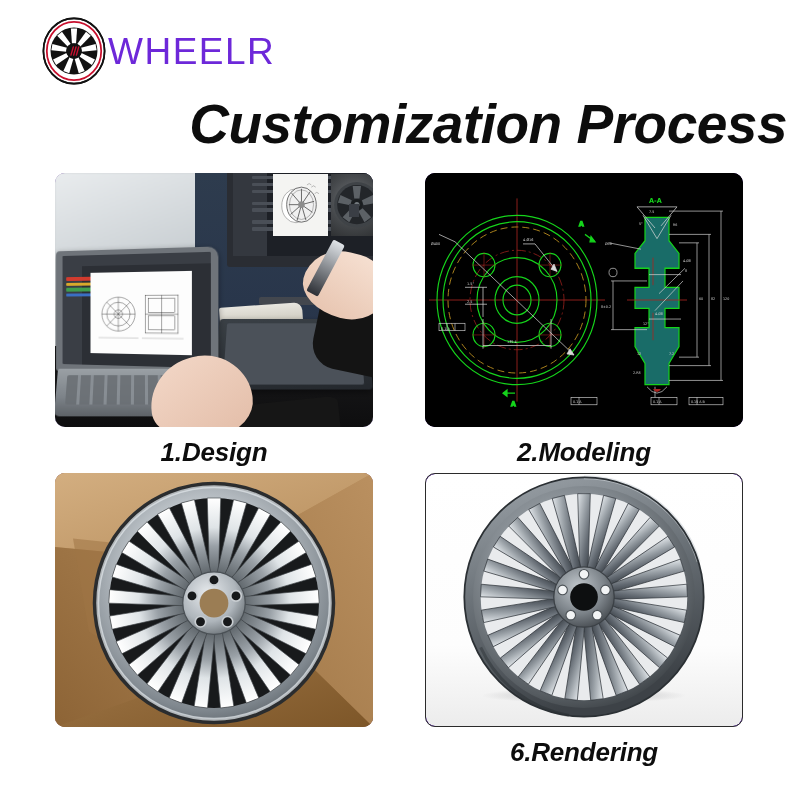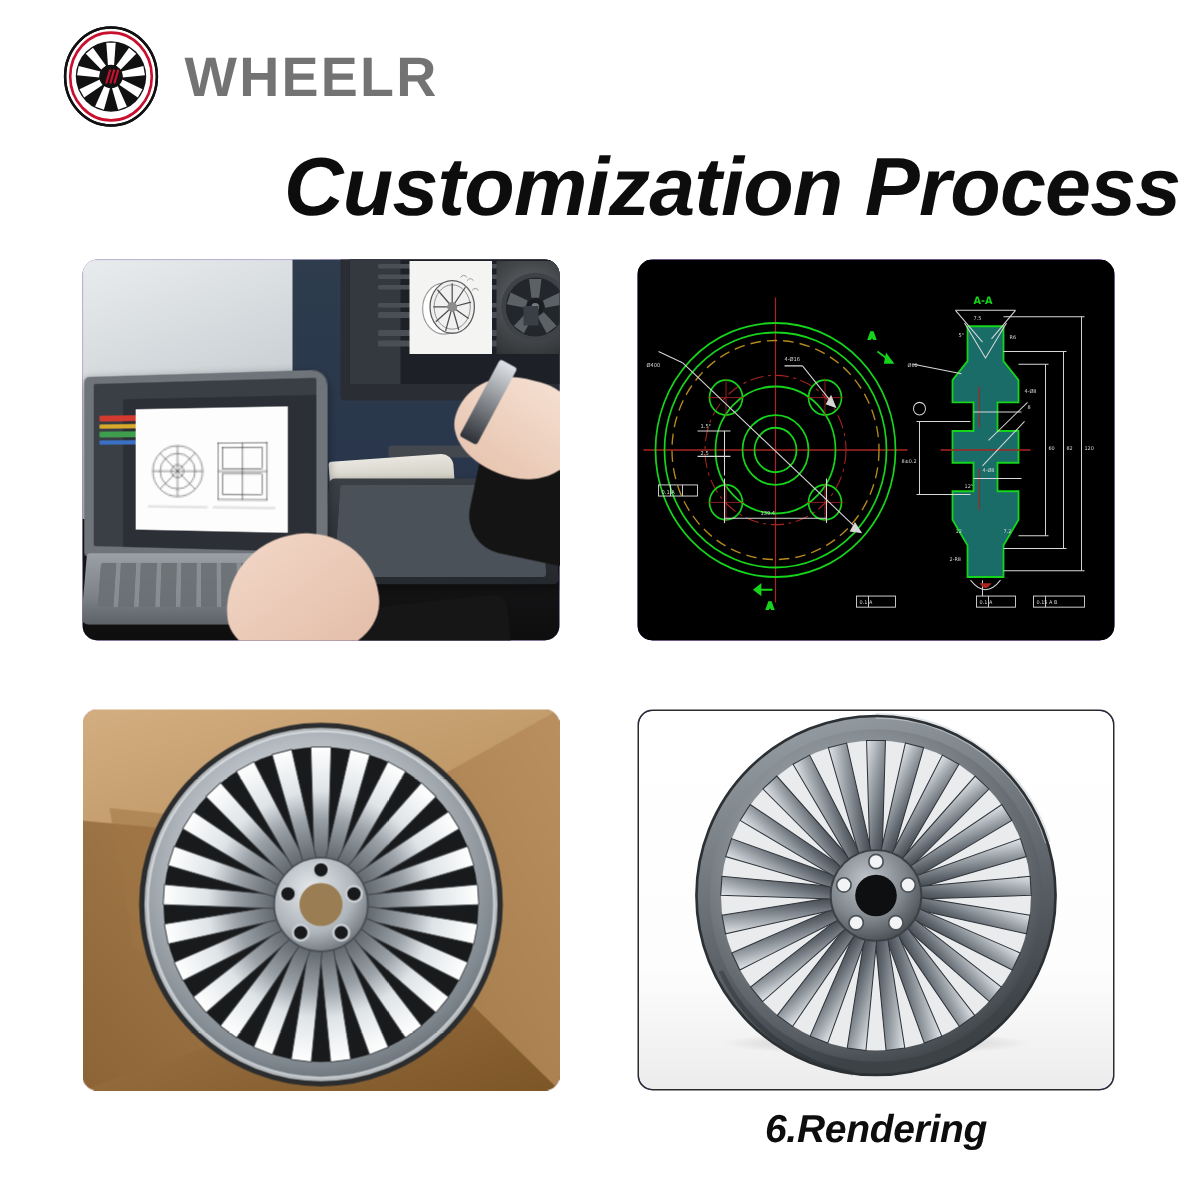--- a/index.html
+++ b/index.html
@@ -28,24 +28,23 @@
     display: flex;
     align-items: center;
   }
   .logo-mark {
     width: 68px; height: 68px;
     position: relative;
     flex: 0 0 auto;
   }
   .brand-name {
     font-size: 37px;
-    font-weight: bold;
+    font-weight: normal;
     letter-spacing: 1.5px;
-    color: #737373;
-    margin-left: 15px;
+    color: #6d28d9;
     line-height: 1;
     font-family: "Liberation Sans", sans-serif;
   }
 
   .page-title {
     position: absolute;
     left: 0; top: 96px;
     width: 787px;
     text-align: right;
     font-size: 55px;
@@ -410,20 +409,21 @@
           </div>
           <div class="ds-base-lap">
             <div class="ds-keys"></div>
           </div>
         </div>
 
         <div class="ds-arm-a"></div>
         <div class="ds-hand-a"></div>
       </div>
     </div>
+    <div class="caption">1.Design</div>
   </div>
 
   <div class="cell col-r row-t">
     <div class="thumb">
       <div class="cad">
         <svg viewBox="0 0 318 240" preserveAspectRatio="none">
           <rect x="0" y="0" width="318" height="240" fill="#000000"></rect>
 
           <g transform="translate(92,120)">
 
@@ -587,20 +587,21 @@
               <text x="12" y="48">7.2</text>
               <text x="-24" y="66">2-R8</text>
               <text x="-84" y="93">0.1 A</text>
               <text x="-4" y="93">0.1 A</text>
               <text x="34" y="93">0.15 A B</text>
             </g>
           </g>
         </svg>
       </div>
     </div>
+    <div class="caption">2.Modeling</div>
   </div>
 
   <div class="cell col-l row-b">
     <div class="thumb">
       <div class="fin">
         <div class="fin-box-bg"></div>
         <svg viewBox="0 0 318 240" preserveAspectRatio="none" style="position:absolute;inset:0;width:100%;height:100%">
           <defs>
             <linearGradient id="cbA" x1="0" y1="0" x2="1" y2="1">
               <stop offset="0%" stop-color="#d3ae80"></stop>

